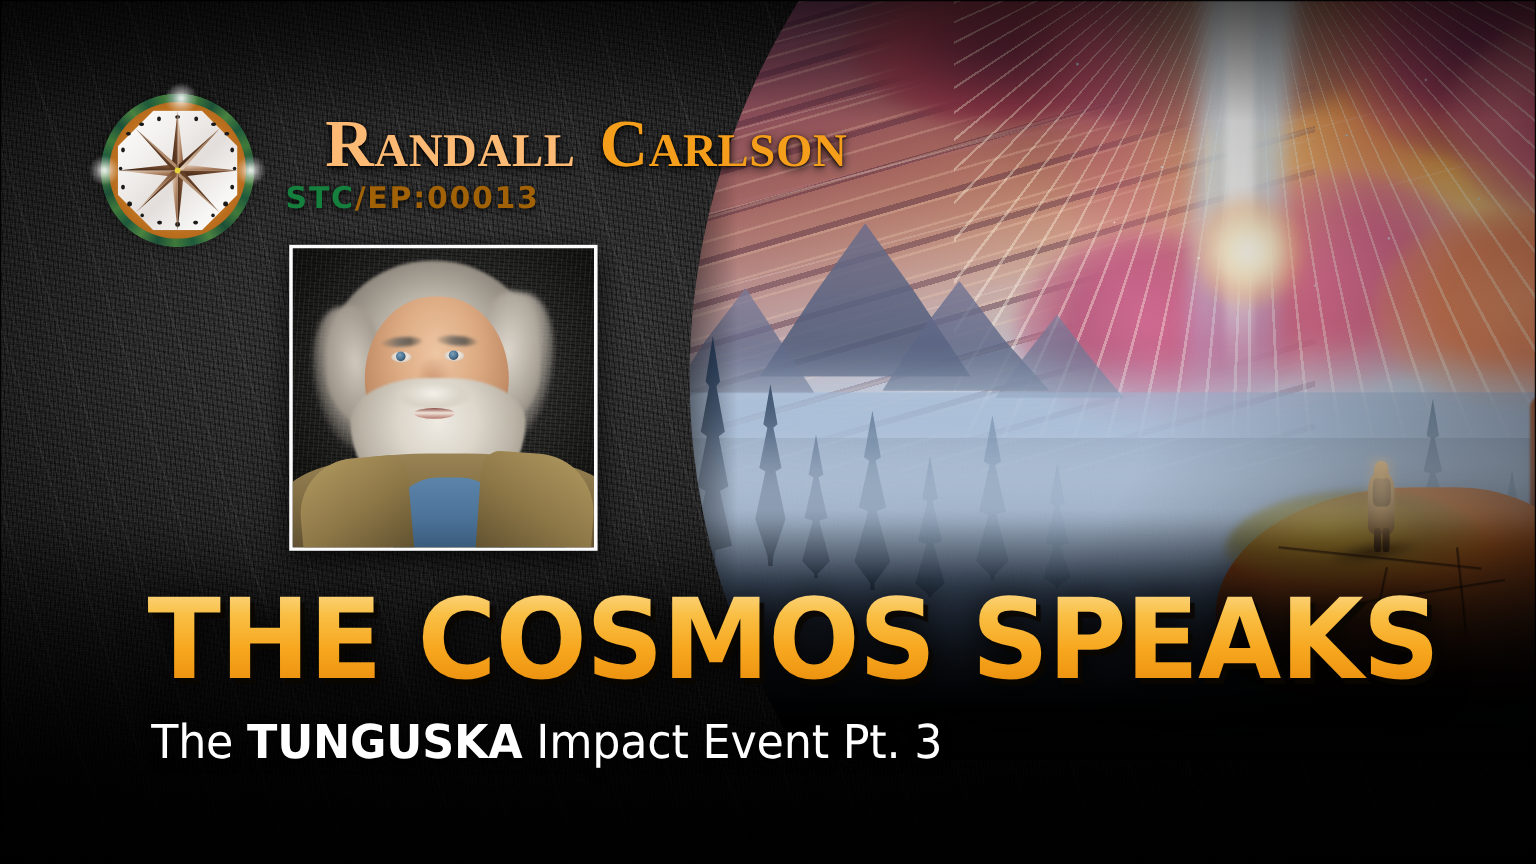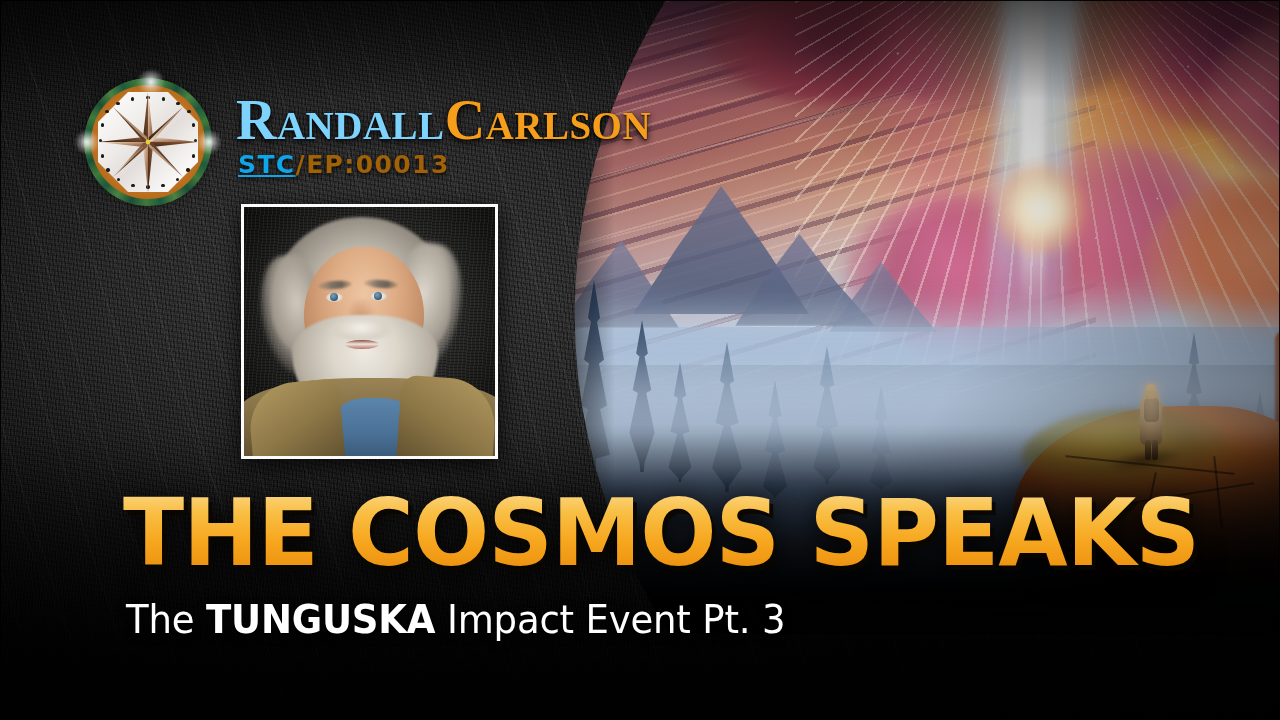--- a/index.html
+++ b/index.html
@@ -292,34 +292,34 @@
     position:absolute; left:236px; top:92px;
     font-family:"Liberation Serif", serif;
     font-weight:700;
     font-size:56px;
     letter-spacing:.5px;
     line-height:1;
     white-space:nowrap;
     font-variant:small-caps;
     text-shadow:0 3px 7px rgba(0,0,0,.92), 0 1px 2px rgba(0,0,0,.8);
   }
-  .host-first{ color:#7dd3fc; }
-  .host-last{ color:#f59e1b; }
+  .host-first{ color:#fdba74;margin-left:35px; }
+  .host-last{ color:#f59e1b;margin-left:20px; }
 
   .episode{
     position:absolute; left:238px; top:152px;
     font-family:"DejaVu Sans", sans-serif;
     font-weight:700;
     font-size:25px;
     letter-spacing:1.4px;
     line-height:1;
     white-space:nowrap;
     text-shadow:0 2px 5px rgba(0,0,0,.9);
   }
-  .ep-show{ color:#0ea5e9;text-decoration:underline; }
+  .ep-show{ color:#15803d; }
   .ep-num{ color:#a16207; }
 
   
   .portrait{
     position:absolute; left:241px; top:204px; width:257px; height:255px;
     border:3px solid #fbfbfb;
     background:#0e0e0e;
     box-shadow:0 6px 22px rgba(0,0,0,.85);
     overflow:hidden;
   }

